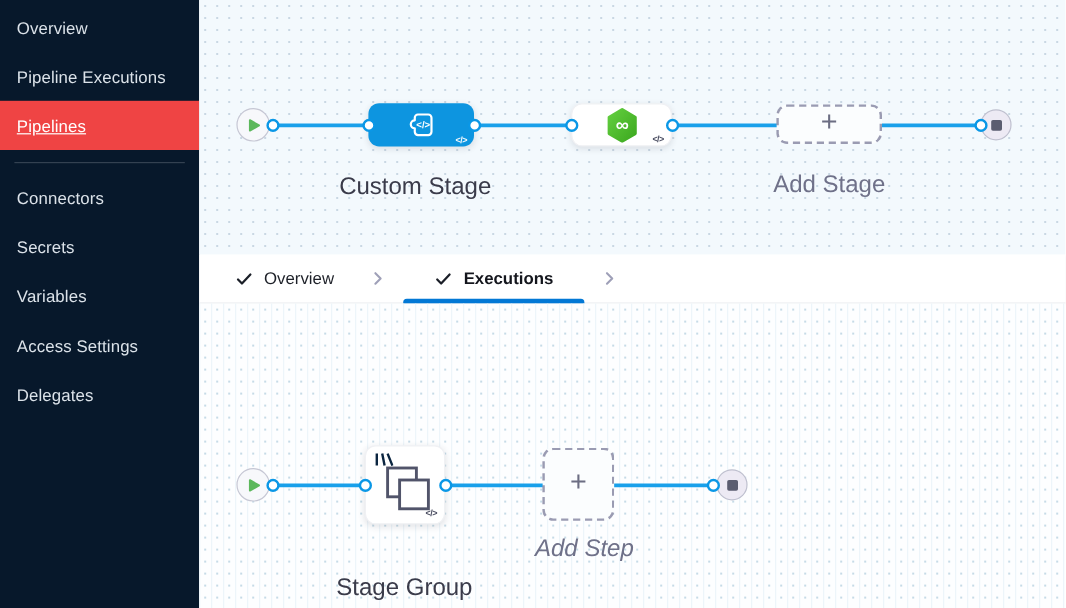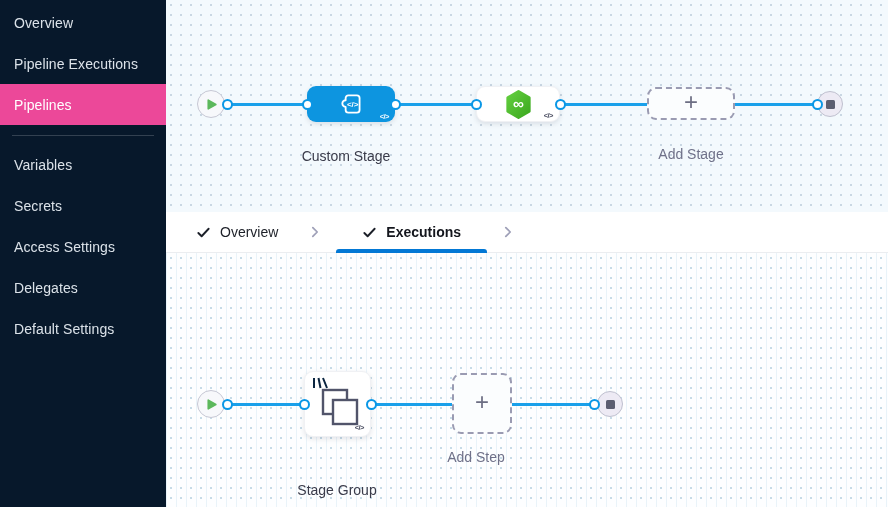--- a/index.html
+++ b/index.html
@@ -16,21 +16,21 @@
     width: 166px; min-width: 166px; height: 100%;
     background: #07182b;
     padding-top: 2px;
     color: #dbe2e9;
     font-size: 14px;
   }
   .nav-item {
     height: 41px; display: flex; align-items: center;
     padding-left: 14px; cursor: pointer; letter-spacing: .1px;
   }
-  .nav-item.active { background: #ec4899; color: #ffffff; }
+  .nav-item.active { background: #ef4444; color: #ffffff; text-decoration: underline; }
   .side-divider { height: 1px; background: rgba(255,255,255,.18); margin: 10px 12px 8px 12px; }
   .section-label {
     height: 32px; display: flex; align-items: center; padding-left: 14px;
     font-size: 10.5px; letter-spacing: 1.6px; color: #93a1b3; font-weight: bold;
   }
 
   
   .main { flex: 1; display: flex; flex-direction: column; position: relative; }
 
   .canvas { position: relative; overflow: hidden; }
@@ -80,21 +80,21 @@
 
   .code-glyph {
     position: absolute; right: 6px; bottom: 1px;
     font-size: 7.5px; font-weight: bold; letter-spacing: -0.5px;
   }
   .code-glyph.light { color: rgba(255,255,255,.95); }
   .code-glyph.dark { color: #4a4d61; }
 
   .node-label {
     position: absolute; width: 150px; text-align: center;
-    font-size: 14px; color: #3a3b4a; line-height: 21px;
+    font-size: 20px; color: #3a3b4a; line-height: 21px;
   }
   .node-label.muted { color: #6f7189; text-align: center; }
 
   .tmpl-badge { position: absolute; top: 5px; left: 7px; }
 
   
   .tabbar {
     height: 41px; background: #ffffff; display: flex; align-items: stretch;
     padding-left: 14px; border-bottom: 1px solid #ebedf0;
     box-shadow: 0 1px 2px rgba(40,41,61,.05);
@@ -113,25 +113,25 @@
 </head>
 <body>
 
 <div class="app">
 
   <aside class="sidebar">
     <div class="nav-item">Overview</div>
     <div class="nav-item">Pipeline Executions</div>
     <div class="nav-item active">Pipelines</div>
     <div class="side-divider"></div>
+    <div class="nav-item">Connectors</div>
+    <div class="nav-item">Secrets</div>
     <div class="nav-item">Variables</div>
-    <div class="nav-item">Secrets</div>
     <div class="nav-item">Access Settings</div>
     <div class="nav-item">Delegates</div>
-    <div class="nav-item">Default Settings</div>
   </aside>
 
   <main class="main">
 
     <section class="canvas canvas-top">
       <div class="pipe-line" style="left:61px; top:103px; width:590px;"></div>
 
       <div class="terminal start-node" style="left:31px; top:90px;">
         <svg width="13" height="13" viewBox="0 0 12 12">
           <path d="M3 2 L10 6 L3 10 Z" fill="#5cb85c" stroke="#5cb85c" stroke-width="1.5" stroke-linejoin="round"></path>
@@ -234,17 +234,17 @@
       </div>
 
       <span class="dot" style="left:55.5px; top:145.5px;"></span>
       <span class="dot" style="left:132.5px; top:145.5px;"></span>
       <span class="dot" style="left:199.5px; top:145.5px;"></span>
       <span class="dot" style="left:422.5px; top:145.5px;"></span>
 
       <div class="node-label" style="left:96px; top:209px;margin-top:18px;">
         <div>Stage Group</div>
       </div>
-      <div class="node-label muted" style="left:235px; top:194px;">Add Step</div>
+      <div class="node-label muted" style="left:246px; top:194px;font-style:italic;">Add Step</div>
     </section>
 
   </main>
 </div>
 
 </body></html>

